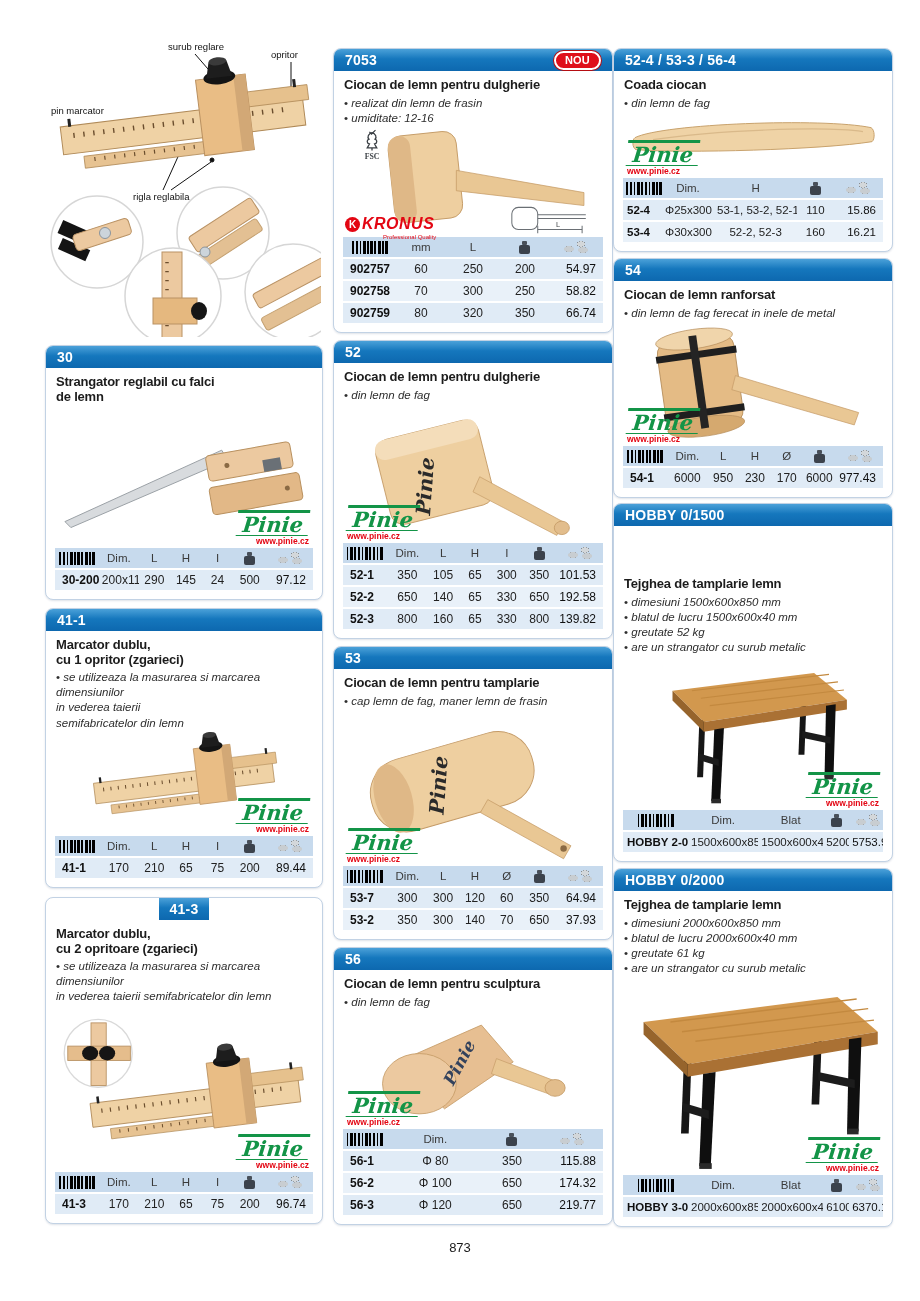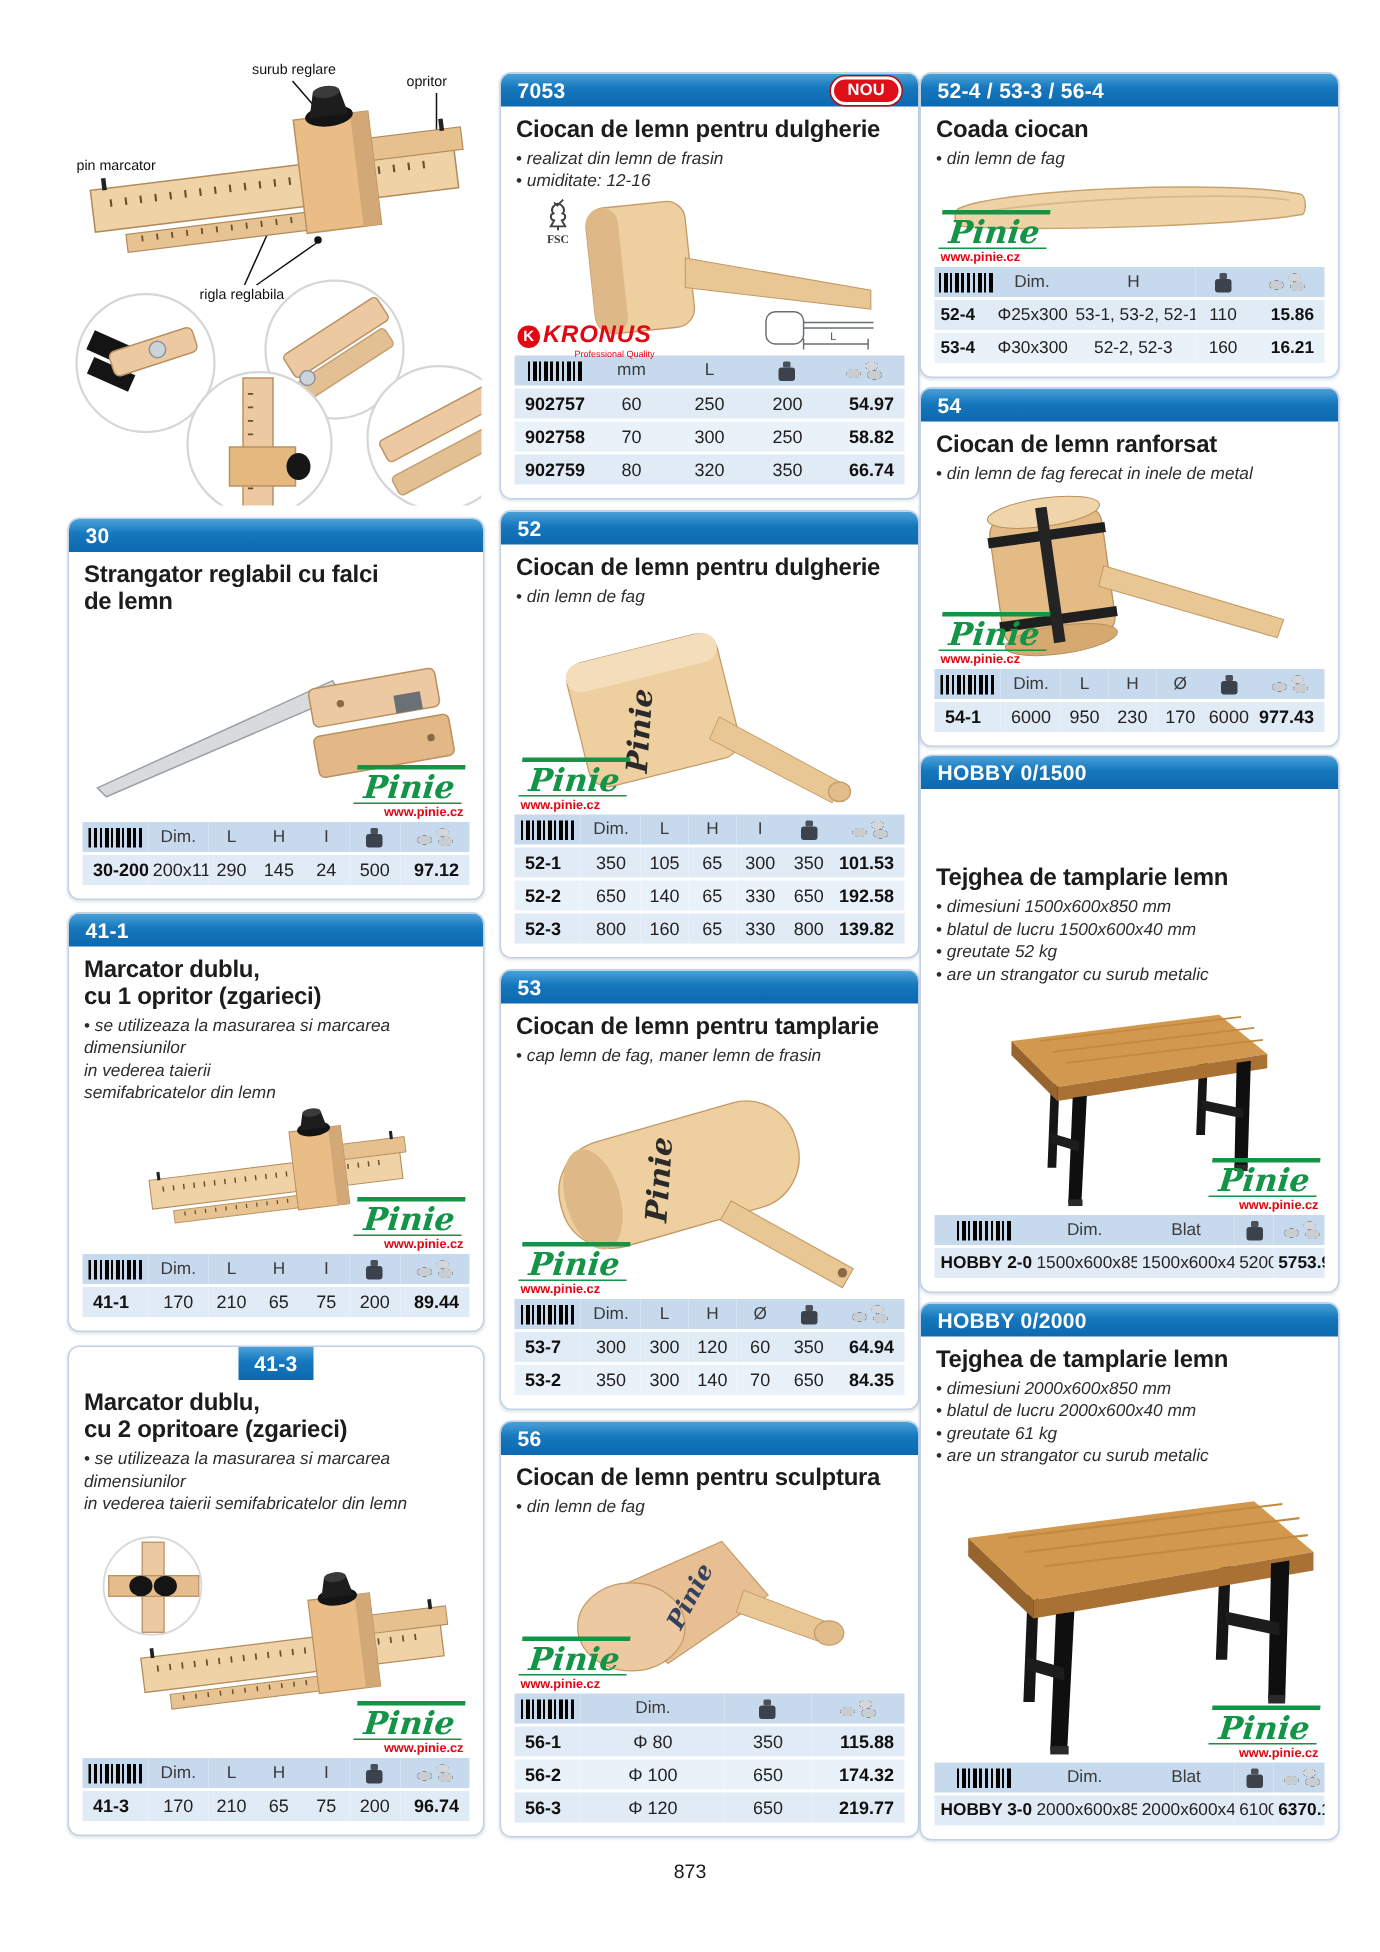--- a/index.html
+++ b/index.html
@@ -5,39 +5,39 @@
   html,body{margin:0;padding:0;}
   body{width:920px;height:1301px;background:#ffffff;position:relative;overflow:hidden;
        font-family:"Liberation Sans",sans-serif;color:#222;}
   .panel{position:absolute;display:flex;flex-direction:column;background:#fff;
          border:1px solid #c2d2e4;border-radius:8px;overflow:hidden;
          box-shadow:0 1px 2px rgba(40,70,110,.15);}
   .panel-header{height:22px;flex:0 0 22px;display:flex;align-items:center;justify-content:space-between;
         padding:0 11px;background:linear-gradient(180deg,#4ba1d9 0%,#1577bd 45%,#0d68af 100%);
         color:#fff;font-weight:bold;font-size:14px;letter-spacing:.2px;}
   .panel-body{flex:1;display:flex;flex-direction:column;padding:5px 9px 7px;min-height:0;}
-  .title{margin:2px 1px 3px;font-size:16px;line-height:1.12;font-weight:bold;color:#1c1c1c;
+  .title{margin:2px 1px 3px;font-size:13px;line-height:1.12;font-weight:bold;color:#1c1c1c;
          white-space:pre-line;letter-spacing:-.2px;}
   .bullets{margin:0 1px;padding:0;list-style:none;}
   .bullets li{font-size:11.5px;font-style:italic;color:#2d2d2d;line-height:1.32;white-space:pre-line;}
   .bullets li::before{content:"• ";font-style:normal;}
   .img-area{flex:1;position:relative;min-height:0;}
   .img-area > svg.art{position:absolute;left:0;top:0;width:100%;height:100%;}
   .badge-nou{background:#df0f1a;border:2px solid #fff;box-shadow:0 0 0 1px #b50d12;color:#fff;
         font-size:11px;font-weight:bold;padding:0 9px 1px;border-radius:10px;line-height:14px;}
   
   table.ptable{width:100%;border-collapse:separate;border-spacing:0 2px;margin-top:auto;
         font-size:12px;table-layout:fixed;}
   table.ptable th{background:#c7daed;color:#3a3a3a;font-weight:normal;font-size:11.5px;
         padding:2px 3px;height:16px;text-align:center;vertical-align:middle;}
   table.ptable td{background:#e0ebf6;padding:2.5px 3px;text-align:center;color:#222;height:15px;
         overflow:hidden;white-space:nowrap;}
   table.ptable tr:nth-child(even) td{background:#e9f1f9;}
   table.ptable td.code{font-weight:bold;text-align:left;padding-left:7px;color:#101010;}
-  table.ptable td.price{font-weight:bold;text-align:right;padding-right:7px;color:#101010;}
+  table.ptable td.price{font-weight:normal;text-align:right;padding-right:7px;color:#101010;}
   table.ptable.tight{font-size:11.5px;}
   table.ptable.tight td.code{padding-left:4px;}
   
   .icon{display:inline-block;vertical-align:middle;}
   .icon-barcode{width:36px;height:13px;
      background:repeating-linear-gradient(90deg,#000 0 1.5px,transparent 1.5px 3.5px,#000 3.5px 6px,transparent 6px 7.5px);}
   .icon-weight{position:relative;width:11px;height:13px;}
   .icon-weight::before{content:"";position:absolute;left:3px;top:0;width:5px;height:4px;background:#49505a;border-radius:1px;}
   .icon-weight::after{content:"";position:absolute;left:0;top:4px;width:11px;height:9px;background:#3b424c;border-radius:2px;}
   .icon-price{width:32px;height:15px;
@@ -535,21 +535,21 @@
             <td>350</td>
             <td class="price">64.94</td>
           </tr>
           <tr>
             <td class="code">53-2</td>
             <td>350</td>
             <td>300</td>
             <td>140</td>
             <td>70</td>
             <td>650</td>
-            <td class="price">84.35</td>
+            <td class="price">37.93</td>
           </tr>
         </tbody>
       </table>
   </div>
 </section>
 
 <section class="panel" style="left:333px;top:947px;width:278px;height:276px;">
   <header class="panel-header">
     <span>56</span>
   </header>

